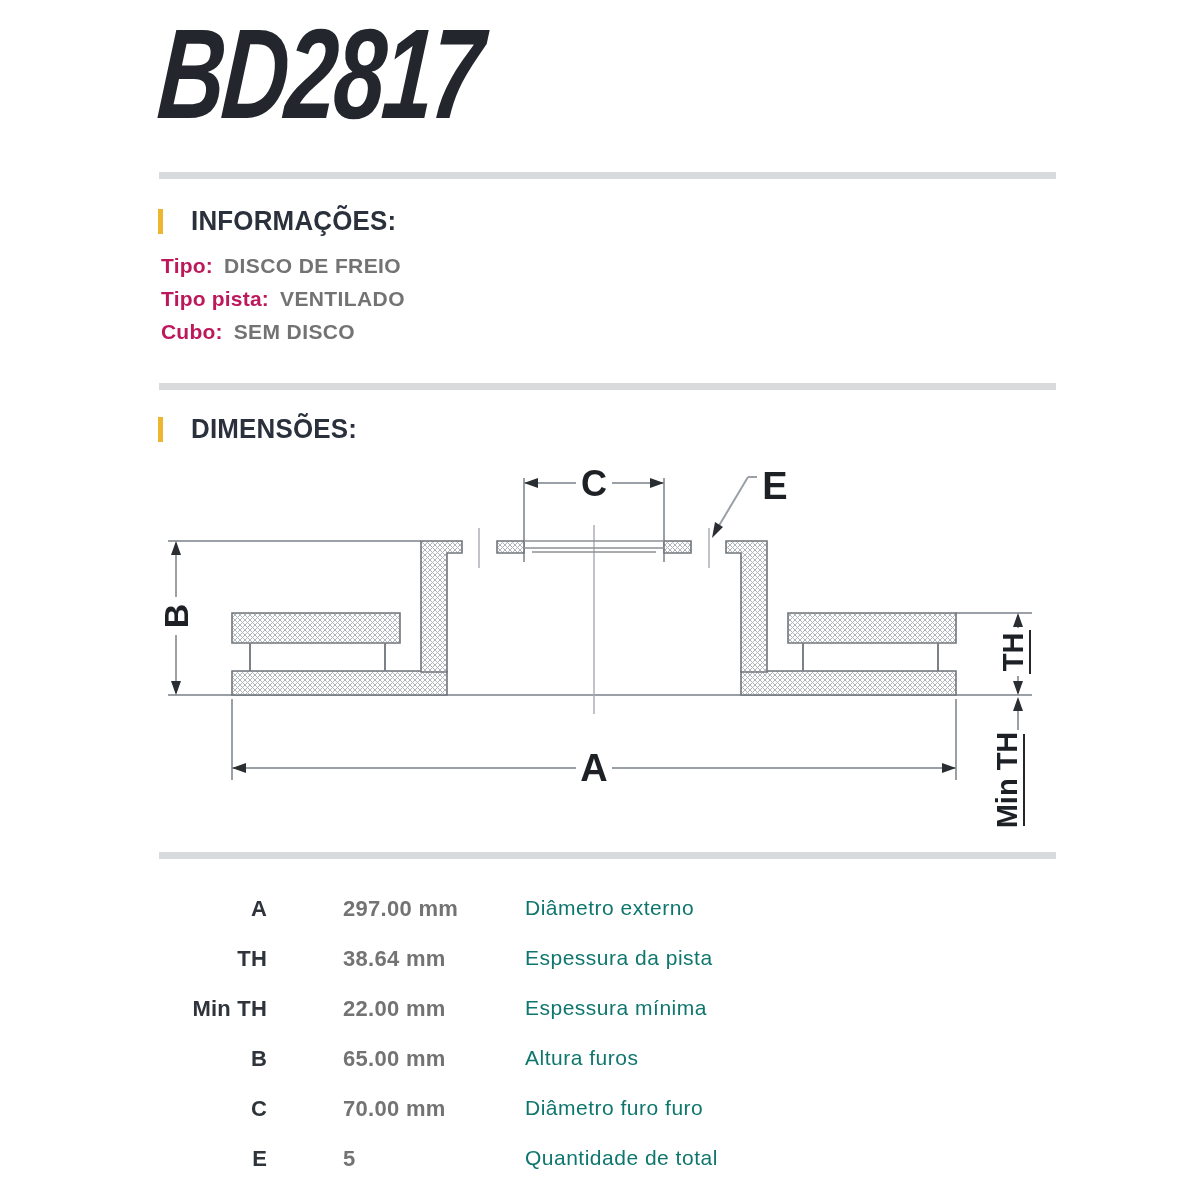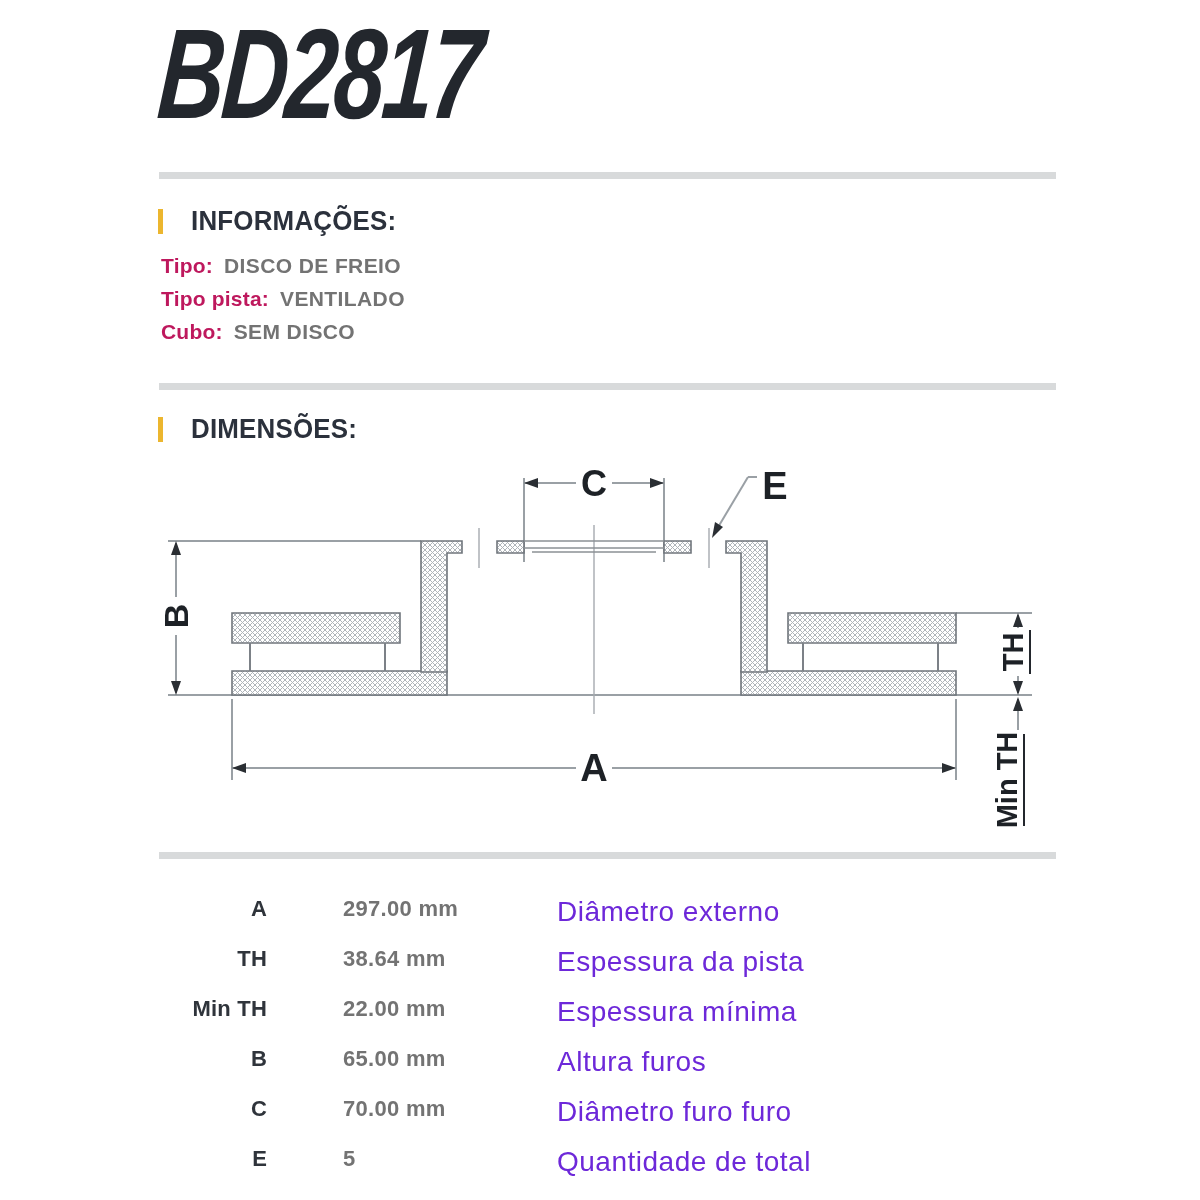--- a/index.html
+++ b/index.html
@@ -40,21 +40,21 @@
 
   
   .diagram{left:150px;top:440px;width:920px;height:420px;}
 
   
   .trow{left:0;width:1200px;height:28px;}
   .tkey{position:absolute;left:150px;width:117px;text-align:right;
         font-weight:bold;font-size:22px;color:#2f343b;letter-spacing:.2px;white-space:nowrap;}
   .tval{position:absolute;left:303px;font-weight:bold;font-size:22px;color:#737373;
         letter-spacing:.3px;white-space:nowrap;margin-left:40px;}
-  .tdesc{position:absolute;left:525px;font-size:28px;color:#6d28d9;letter-spacing:.5px;white-space:nowrap;margin-left:32px;}
+  .tdesc{position:absolute;left:525px;font-size:21px;color:#0f766e;letter-spacing:.5px;white-space:nowrap;}
   .tr0{top:896px;} .tr1{top:946px;} .tr2{top:996px;}
   .tr3{top:1046px;} .tr4{top:1096px;} .tr5{top:1146px;}
 </style>
 </head>
 <body>
 
 <div class="abs title">BD2817</div>
 
 <div class="abs divider d1"></div>
 <div class="abs divider d2"></div>

